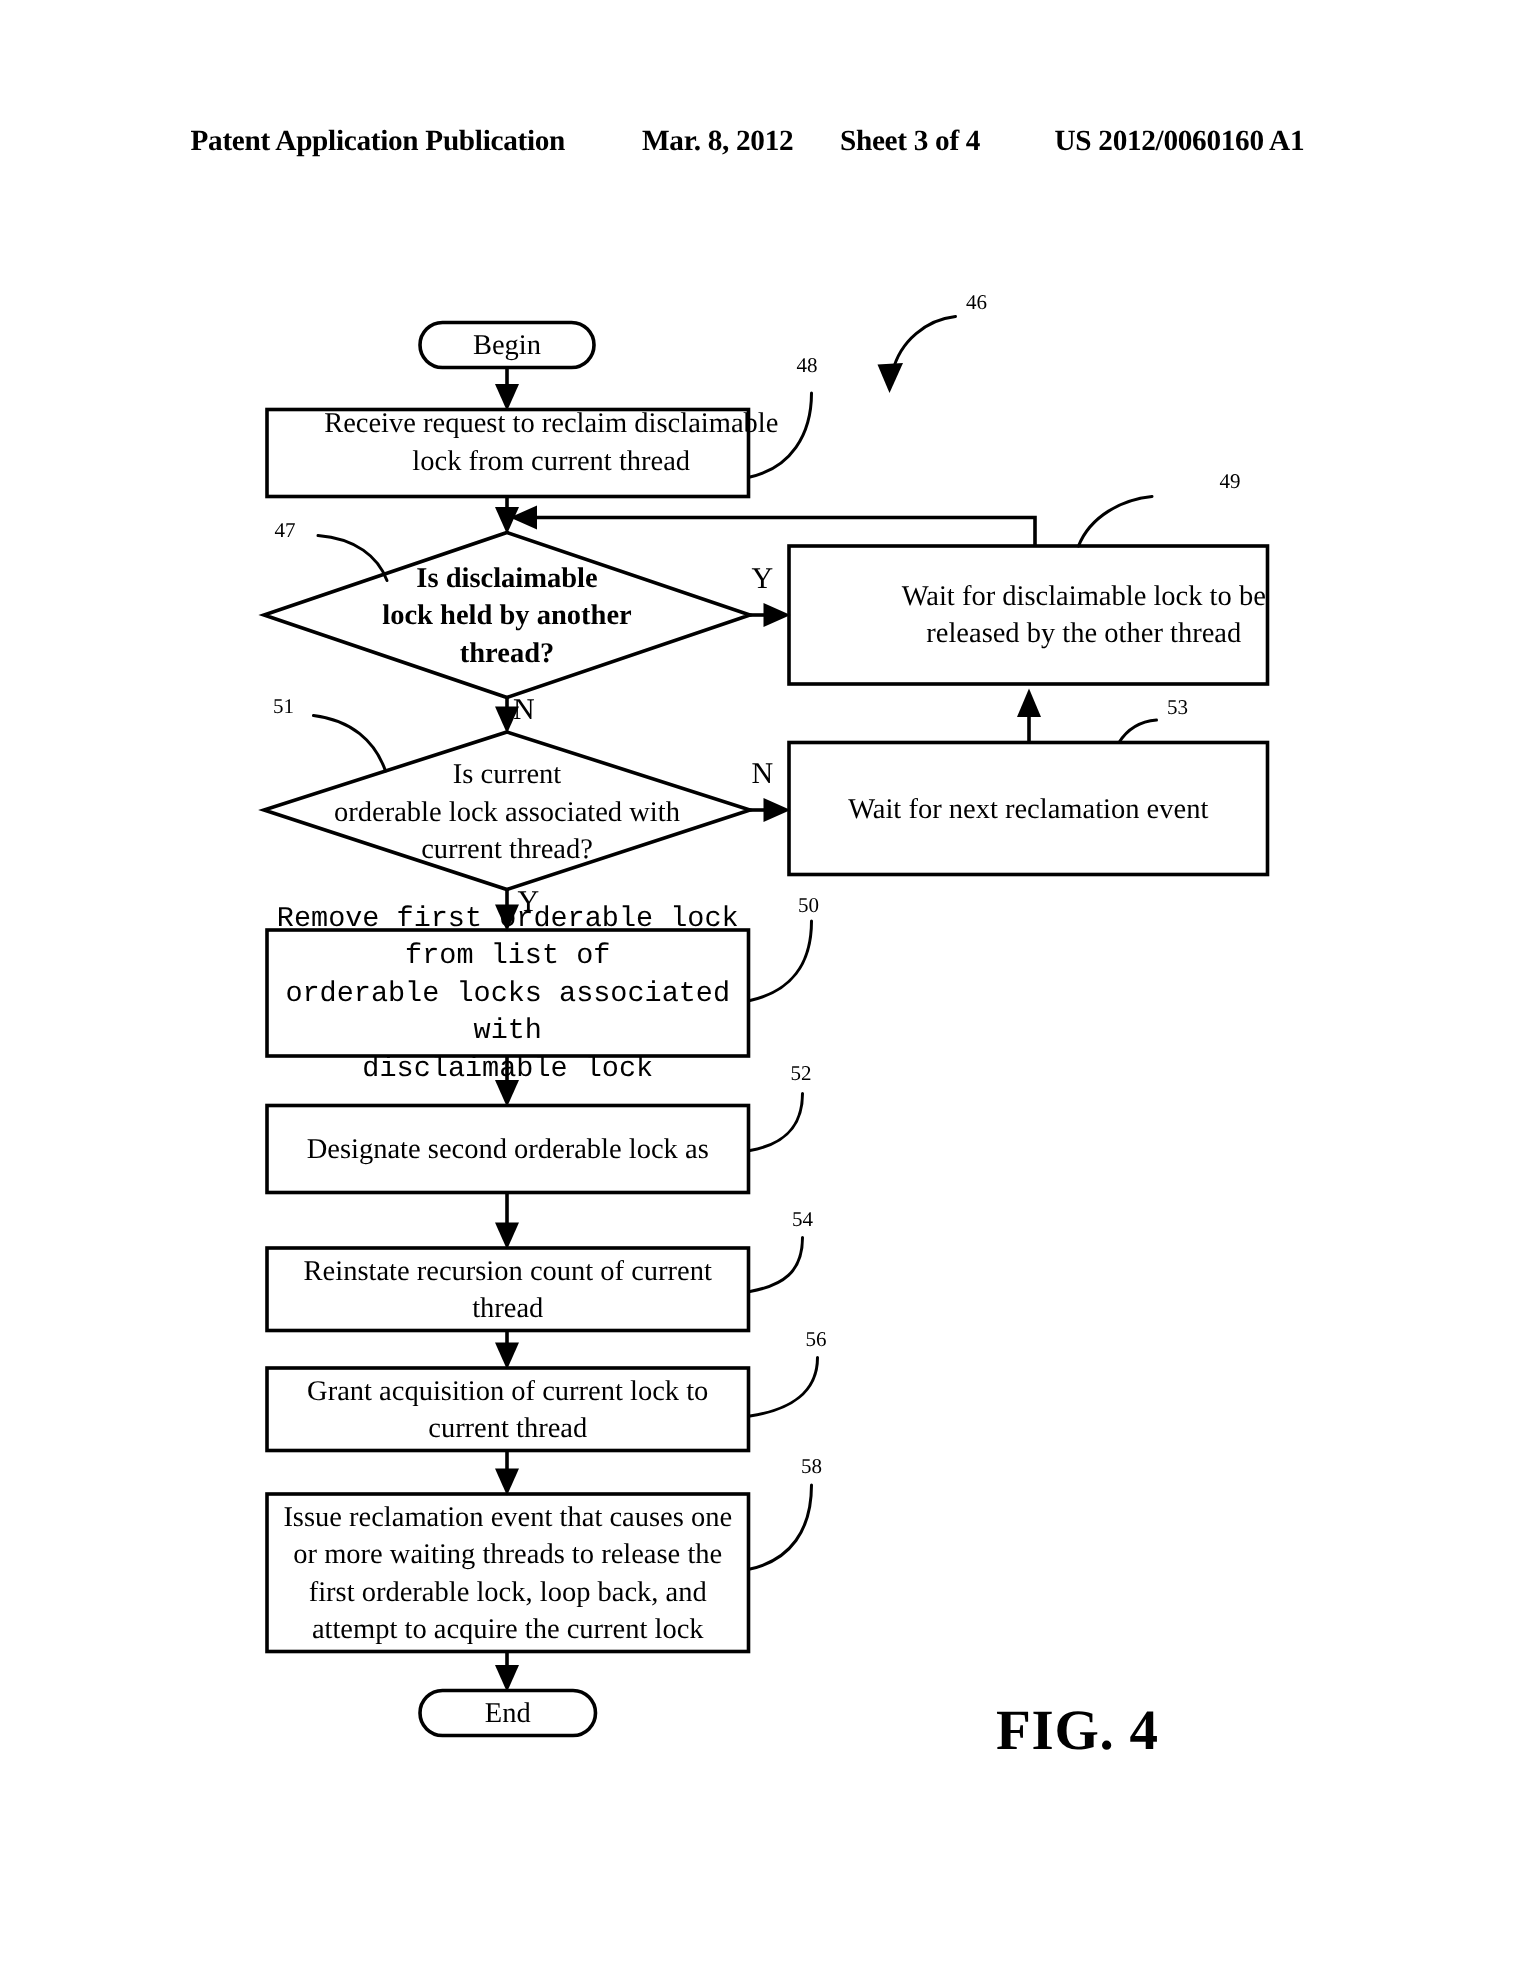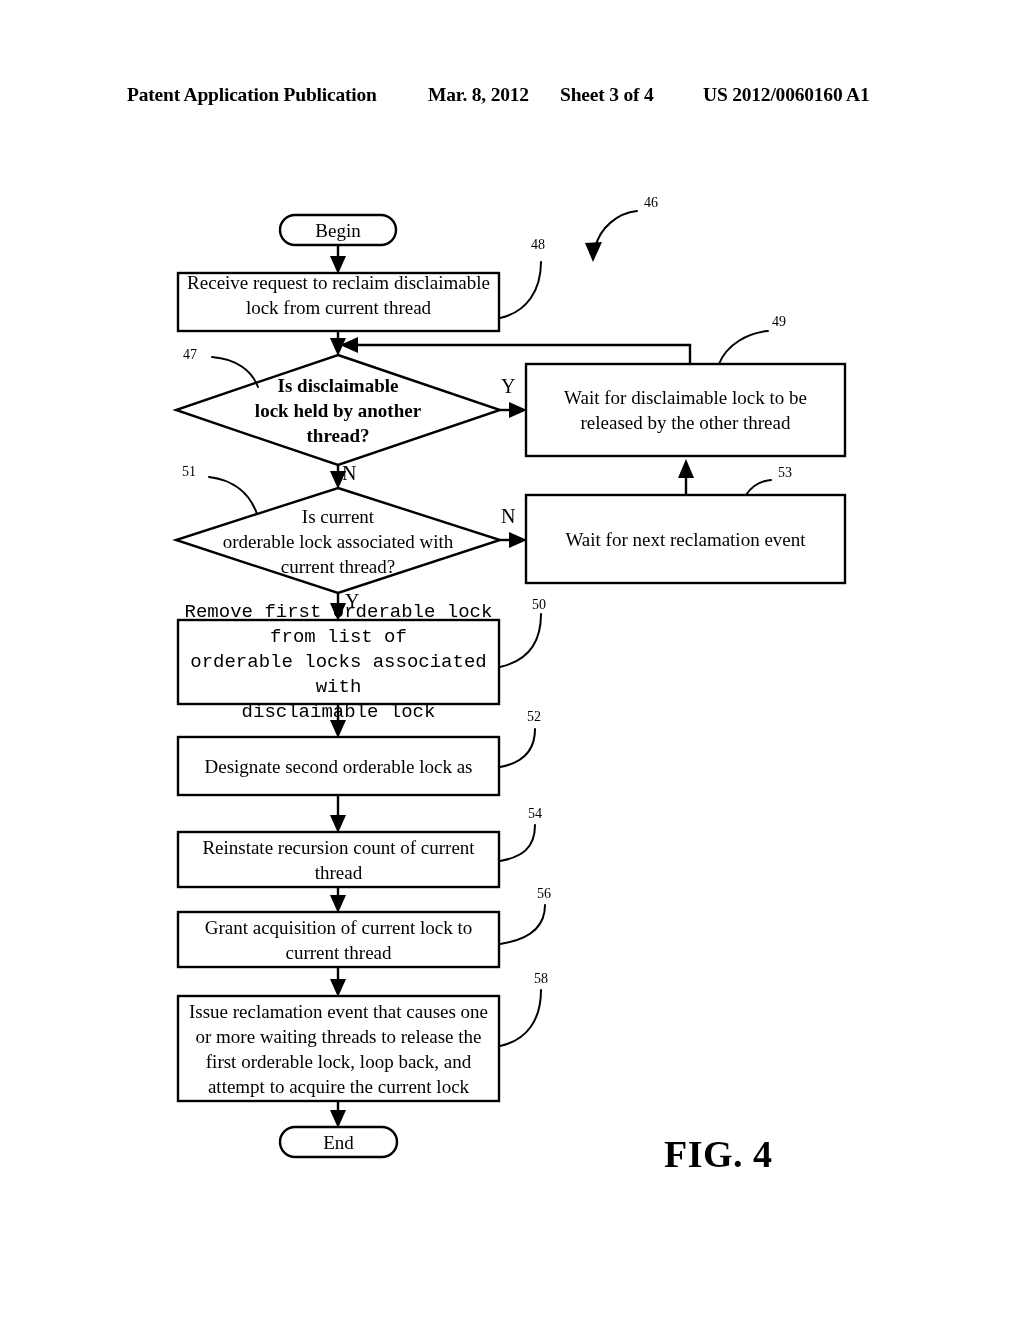--- a/index.html
+++ b/index.html
@@ -236,36 +236,36 @@
     <path class="leader" d="M 545 905 C 545 928 527 940 500 944"></path>
 
     <path class="leader" d="M 541 990 C 541 1020 527 1040 500 1046"></path>
 
   </svg>
 
   <div class="node-text" style="left:280px; top:215px; width:116px; height:30px;">
     <span>Begin</span>
   </div>
 
-  <div class="node-text" style="left:180px; top:273px; width:317px; height:44px;">
+  <div class="node-text" style="left:180px; top:273px; width:317px; height:44px;padding-left:29px;">
     <span>
       <span>Receive request to reclaim disclaimable</span>
       <span>lock from current thread</span>
     </span>
   </div>
 
   <div class="node-text" style="left:200px; top:372px; width:276px; height:76px;font-weight:bold;">
     <span>
       <span>Is disclaimable</span>
       <span>lock held by another</span>
       <span>thread?</span>
     </span>
   </div>
 
-  <div class="node-text" style="left:528px; top:364px; width:315px; height:92px;">
+  <div class="node-text" style="left:528px; top:364px; width:315px; height:92px;padding-left:37px;">
     <span>
       <span>Wait for disclaimable lock to be</span>
       <span>released by the other thread</span>
     </span>
   </div>
 
   <div class="node-text" style="left:176px; top:503px; width:324px; height:76px;">
     <span>
       <span>Is current</span>
       <span>orderable lock associated with</span>
@@ -314,21 +314,21 @@
     </span>
   </div>
 
   <div class="node-text" style="left:280px; top:1127px; width:117px; height:30px;">
     <span>End</span>
   </div>
 
   <div class="ref-num" style="left:644px; top:195px;">46</div>
   <div class="ref-num" style="left:531px; top:237px;">48</div>
   <div class="ref-num" style="left:183px; top:347px;">47</div>
-  <div class="ref-num" style="left:772px; top:314px;text-align:right;">49</div>
+  <div class="ref-num" style="left:813px; top:314px;text-align:right;">49</div>
   <div class="ref-num" style="left:182px; top:464px;">51</div>
   <div class="ref-num" style="left:778px; top:465px;">53</div>
   <div class="ref-num" style="left:532px; top:597px;">50</div>
   <div class="ref-num" style="left:527px; top:709px;">52</div>
   <div class="ref-num" style="left:528px; top:806px;">54</div>
   <div class="ref-num" style="left:537px; top:886px;">56</div>
   <div class="ref-num" style="left:534px; top:971px;">58</div>
 
   <div class="branch-label" style="left:501px; top:375px;">Y</div>
   <div class="branch-label" style="left:342px; top:462px;">N</div>

